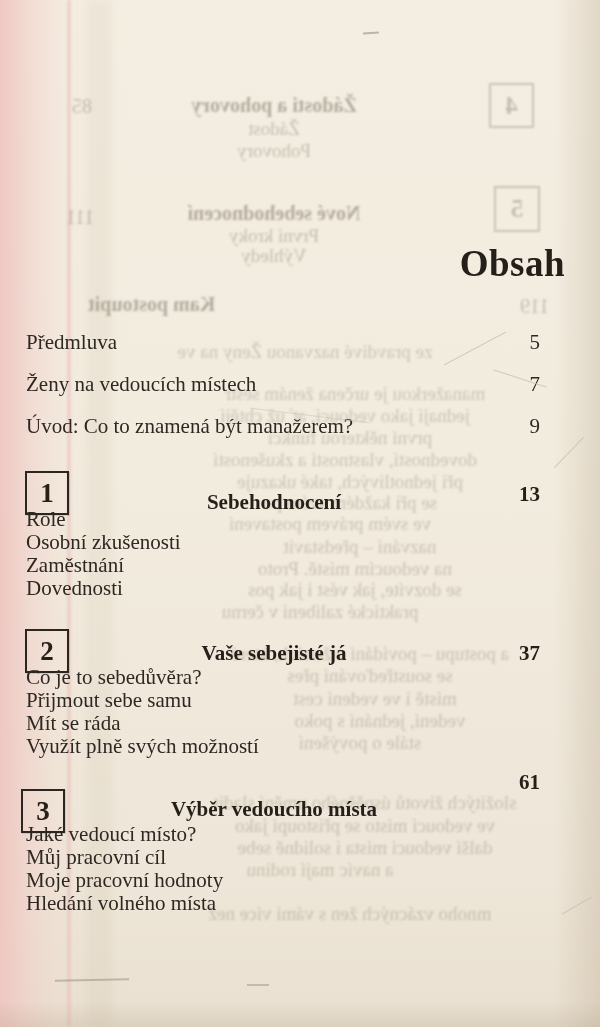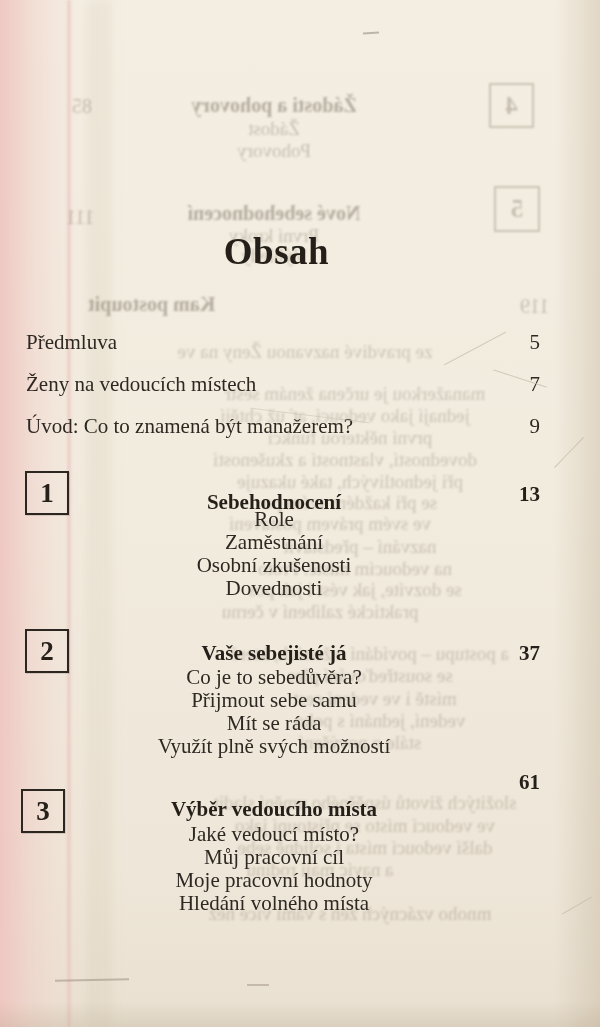--- a/index.html
+++ b/index.html
@@ -22,34 +22,34 @@
   
   .bt{position:absolute;transform:scaleX(-1);filter:blur(1.2px);color:rgba(128,117,100,0.40);}
   .bt-strong{color:rgba(118,107,92,0.50);font-weight:bold;}
   .bt-box{box-sizing:border-box;border:2px solid rgba(138,127,110,0.38);display:flex;align-items:center;justify-content:center;
     font-weight:bold;font-size:25px;background:transparent;}
   .bt-center{left:26px;width:496px;text-align:center;}
   .bt-line{position:absolute;display:block;transform:scaleX(-1);filter:blur(1.3px);
     color:rgba(133,122,104,0.36);font-size:19px;text-align:center;white-space:nowrap;overflow:hidden;}
 
   
-  .title{position:absolute;left:0;top:230px;width:553px;margin:0;text-align:center;
+  .title{position:absolute;left:0;top:230px;width:553px;margin:12px;text-align:right;
     font-size:37px;font-weight:bold;letter-spacing:0.5px;color:#241f19;}
   .row{position:absolute;left:26px;width:514px;font-size:21px;}
   .row .pnum{position:absolute;right:0;top:0;}
   .row-f0{top:330px}.row-f1{top:372px}.row-f2{top:414px}
   .ch-box{position:absolute;box-sizing:border-box;width:44px;height:44px;border:2px solid #2c2620;
     display:flex;align-items:center;justify-content:center;font-size:27px;font-weight:bold;color:#262019;
     box-shadow:1px 1px 0 rgba(60,50,40,0.15);}
   .box-1{left:25px;top:471px}.box-2{left:25px;top:629px}.box-3{left:21px;top:789px}
   .ch-head{position:absolute;left:26px;width:496px;text-align:center;font-size:21px;font-weight:bold;color:#241f19;}
   .head-1{top:490px}.head-2{top:641px}.head-3{top:797px}
   .ch-page{position:absolute;right:60px;font-size:21px;font-weight:bold;color:#241f19;}
   .page-1{top:482px}.page-2{top:641px}.page-3{top:770px}
-  .ch-subs{position:absolute;left:26px;width:496px;text-align:center;font-size:21px;line-height:23px;color:#2e2823;}
+  .ch-subs{position:absolute;left:26px;width:496px;text-align:left;font-size:21px;line-height:23px;color:#2e2823;}
   .subs-1{top:508px}.subs-2{top:666px}.subs-3{top:823px}
   .ch-subs span{display:block;}
 
   
   .artifact{position:absolute;background:rgba(120,110,98,0.45);}
   .a-dash-top{left:363px;top:32px;width:16px;height:2px;transform:rotate(-4deg);}
   .a-dash-b1{left:55px;top:979px;width:74px;height:2px;background:rgba(150,138,122,0.5);transform:rotate(-1deg);}
   .a-dash-b2{left:247px;top:984px;width:22px;height:2px;background:rgba(150,138,122,0.45);}
   .scratch{position:absolute;background:rgba(200,190,172,0.8);height:1px;filter:blur(0.4px);}
   .s1{left:440px;top:348px;width:70px;transform:rotate(-28deg);}
@@ -130,22 +130,22 @@
     <span class="pnum">9</span>
   </div>
 
   <div class="ch-box box-1">
     <span>1</span>
   </div>
   <div class="ch-head head-1">Sebehodnocení</div>
   <div class="ch-page page-1">13</div>
   <div class="ch-subs subs-1">
     <span>Role</span>
+    <span>Osobní zkušenosti</span>
     <span>Zaměstnání</span>
-    <span>Osobní zkušenosti</span>
     <span>Dovednosti</span>
   </div>
 
   <div class="ch-box box-2">
     <span>2</span>
   </div>
   <div class="ch-head head-2">Vaše sebejisté já</div>
   <div class="ch-page page-2">37</div>
   <div class="ch-subs subs-2">
     <span>Co je to sebedůvěra?</span>

